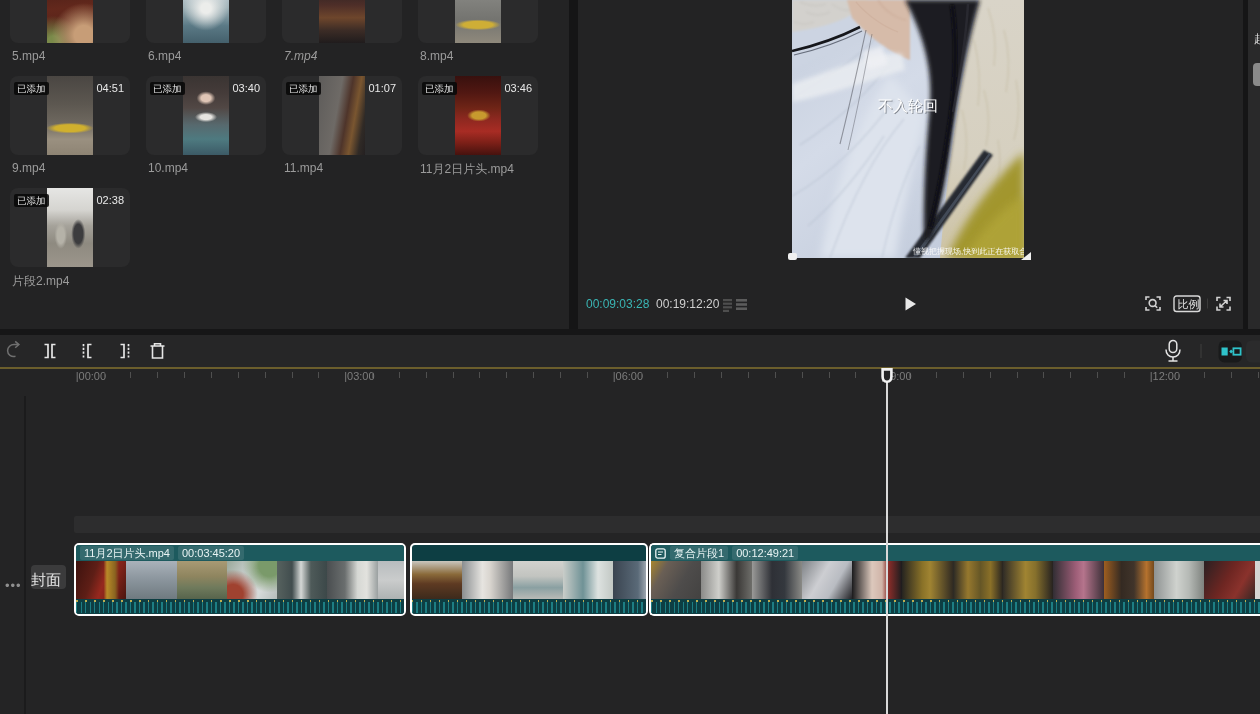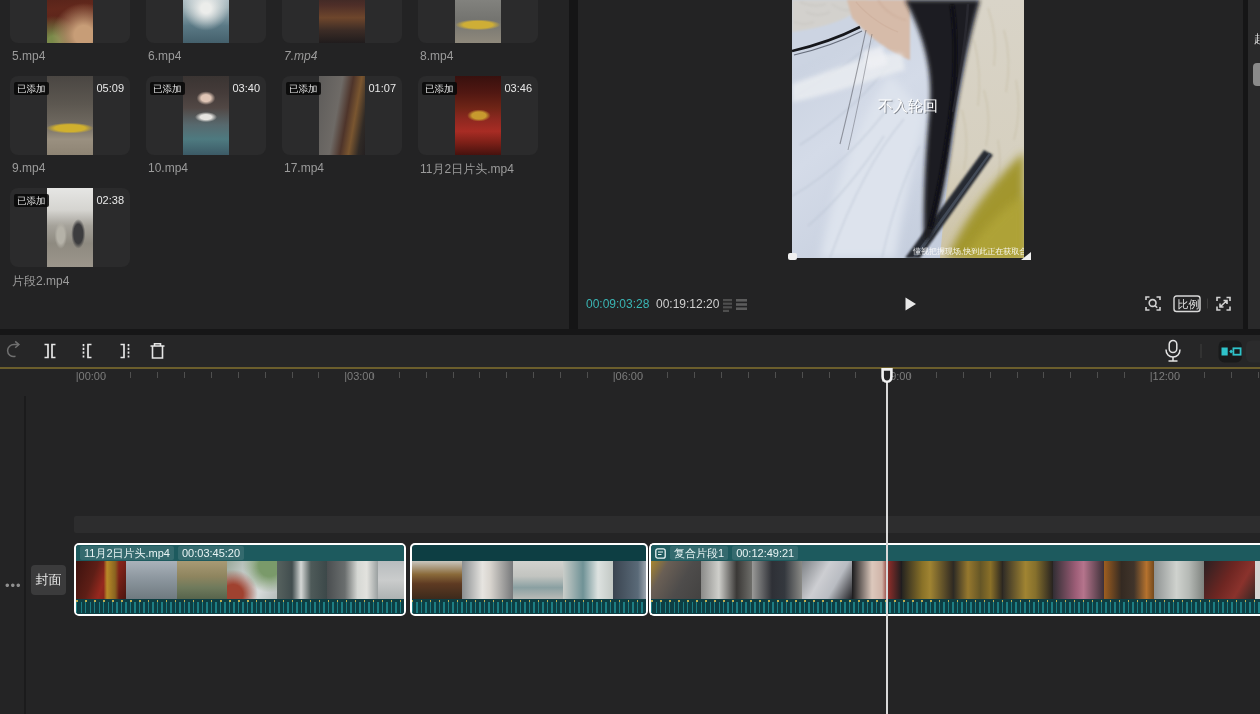--- a/index.html
+++ b/index.html
@@ -53,35 +53,35 @@
         <div class="thumb" style="background:linear-gradient(180deg,#1b191a 0%,#262122 28%,#4e2e28 52%,#6e462c 68%,#3c2c26 84%,#201c1d 100%);"></div>
       </div>
       <div class="fname" style="left:284px;top:49px;font-style:italic;">7.mp4</div>
       <div class="card" style="left:418px;top:-36px;">
         <div class="thumb" style="background:radial-gradient(ellipse 58% 8% at 50% 77%, #ceae36 0 55%, rgba(0,0,0,0) 85%),linear-gradient(180deg,#8e8e8c 0%,#82827e 45%,#747470 70%,#8f897c 100%);"></div>
       </div>
       <div class="fname" style="left:420px;top:49px;">8.mp4</div>
       <div class="card" style="left:10px;top:76px;">
         <div class="thumb" style="background:radial-gradient(ellipse 60% 8% at 50% 66%, #d0b02e 0 55%, rgba(0,0,0,0) 85%),linear-gradient(180deg,#4a4642 0%,#5c5750 35%,#6e685f 60%,#9a9080 80%,#8e8474 100%);"></div>
         <div class="badge">已添加</div>
-        <div class="dur">05:09</div>
+        <div class="dur">04:51</div>
       </div>
       <div class="fname" style="left:12px;top:161px;">9.mp4</div>
       <div class="card" style="left:146px;top:76px;">
         <div class="thumb" style="background:radial-gradient(ellipse 26% 11% at 50% 28%, #dfc5b5 0 40%, rgba(0,0,0,0) 78%),radial-gradient(ellipse 30% 8% at 50% 52%, #e6e4e0 0 40%, rgba(0,0,0,0) 80%),linear-gradient(180deg,#3a3432 0%,#453c3a 22%,#514744 40%,#57696e 62%,#4e7a80 80%,#3c5a66 100%);"></div>
         <div class="badge">已添加</div>
         <div class="dur">03:40</div>
       </div>
       <div class="fname" style="left:148px;top:161px;">10.mp4</div>
       <div class="card" style="left:282px;top:76px;">
         <div class="thumb" style="background:linear-gradient(100deg,#5e5c5a 0%,#6e6a66 40%,#4e342a 58%,#7a5630 72%,#302a26 88%,#242021 100%);"></div>
         <div class="badge">已添加</div>
         <div class="dur">01:07</div>
       </div>
-      <div class="fname" style="left:284px;top:161px;">17.mp4</div>
+      <div class="fname" style="left:284px;top:161px;">11.mp4</div>
       <div class="card" style="left:418px;top:76px;">
         <div class="thumb" style="background:radial-gradient(ellipse 30% 9% at 52% 50%, #c79a2e 0 50%, rgba(0,0,0,0) 85%),linear-gradient(180deg,#38100e 0%,#521812 22%,#6e2416 40%,#8e2820 55%,#a82c24 70%,#7e2018 84%,#46120e 100%);"></div>
         <div class="badge">已添加</div>
         <div class="dur">03:46</div>
       </div>
       <div class="fname" style="left:420px;top:161px;">11月2日片头.mp4</div>
       <div class="card" style="left:10px;top:188px;">
         <div class="thumb" style="background:radial-gradient(ellipse 18% 22% at 68% 58%, #3c3c3e 0 55%, rgba(0,0,0,0) 85%),radial-gradient(ellipse 16% 20% at 30% 60%, #b5b2a8 0 50%, rgba(0,0,0,0) 85%),linear-gradient(180deg,#e6e6e4 0%,#d5d4d0 28%,#a5a29a 48%,#8e8a80 70%,#9c968c 100%);"></div>
         <div class="badge">已添加</div>
         <div class="dur">02:38</div>
@@ -290,21 +290,21 @@
         <div class="tick" style="left:1123.9px;"></div>
         <div class="tlabel" style="left:1149.7px;">|12:00</div>
         <div class="tick" style="left:1177.6px;"></div>
         <div class="tick" style="left:1204.4px;"></div>
         <div class="tick" style="left:1231.2px;"></div>
         <div class="tick" style="left:1258.1px;"></div>
       </div>
     <div style="position:absolute;left:24px;top:27px;width:2px;height:318px;background:#1b1b1c;"></div>
     <div id="strip"></div>
     <div style="position:absolute;left:5px;top:209px;color:#8f8f8f;font-size:13px;letter-spacing:1px;">•••</div>
-    <div style="position:absolute;left:31px;top:196px;width:35px;height:30px;background:#3b3b3c;border-radius:4px;color:#e8e8e8;font-size:13px;line-height:30px;text-align:center;">封面</div>
+    <div style="position:absolute;left:31px;top:196px;width:35px;height:24px;background:#3b3b3c;border-radius:4px;color:#e8e8e8;font-size:15px;line-height:30px;">封面</div>
     <div id="clips">
         <div class="clip" style="left:74px;width:332px;">
           <div class="clbar"><span class="chip">11月2日片头.mp4</span><span class="chip">00:03:45:20</span></div>
           <div class="strip">
             <div style="background:linear-gradient(90deg,rgba(0,0,0,0) 0 55%,#b98a28 62%,#8a6420 78%,rgba(0,0,0,0) 86%),linear-gradient(110deg,#3c120e 0%,#5e1e16 35%,#96281e 55%,#7e2218 75%,#4a160f 100%);"></div>
             <div style="background:linear-gradient(180deg,#aab2ba 0%,#8d979f 45%,#6f7a80 100%);"></div>
             <div style="background:linear-gradient(180deg,#a89a74 0%,#8f855f 40%,#6f7a5c 70%,#57644c 100%);"></div>
             <div style="background:radial-gradient(circle at 12% 88%, #a04230 0 18%, rgba(0,0,0,0) 45%),radial-gradient(circle at 85% 12%, #7a9a6a 0 20%, rgba(0,0,0,0) 50%),linear-gradient(120deg,#9aa89a 0%,#ccd2d2 40%,#d6dada 70%,#b5bcba 100%);"></div>
             <div style="background:linear-gradient(90deg,#57625f 0%,#414d4e 30%,#d5d8d6 48%,#4e5a59 68%,#3c4849 100%);"></div>
             <div style="background:linear-gradient(90deg,#4a4e50 0%,#6a6e6e 35%,#d6d8d4 60%,#e2e2de 78%,#9aa0a0 100%);"></div>

